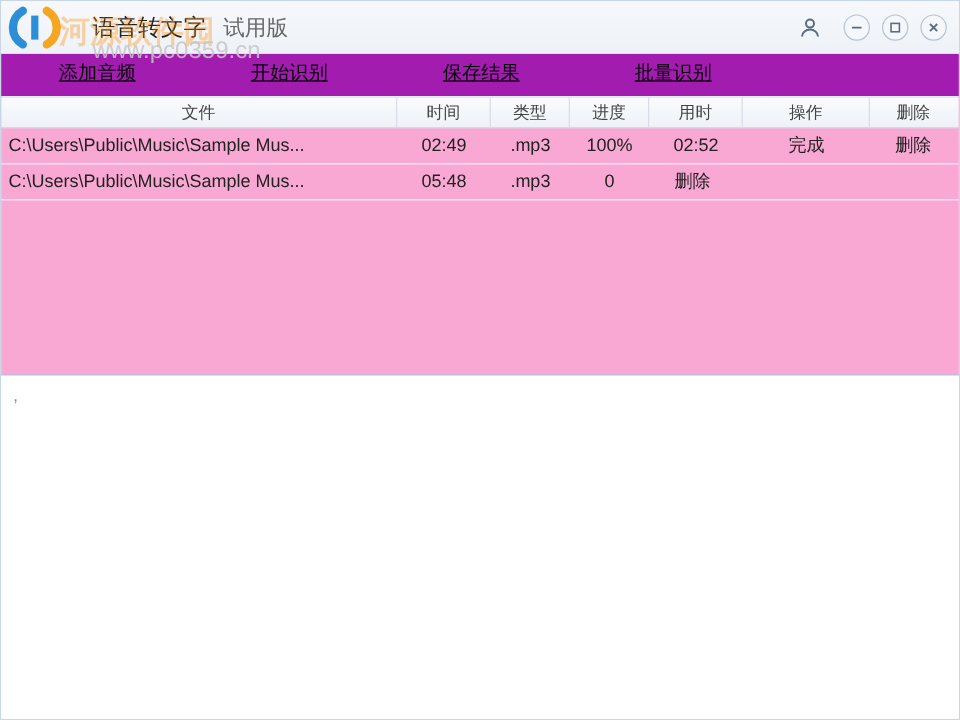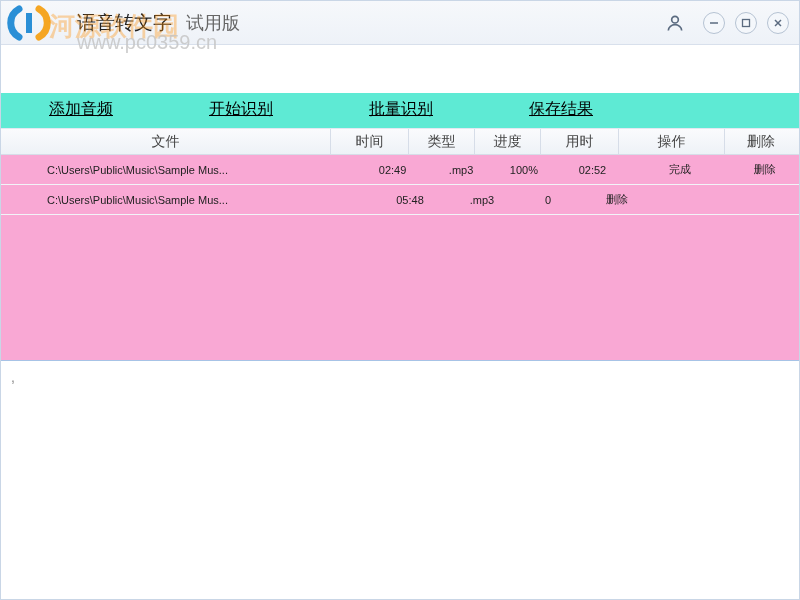--- a/index.html
+++ b/index.html
@@ -89,25 +89,24 @@
     left: 42px;
     font-size: 26px;
     font-weight: 700;
     color: rgba(255,140,0,0.35);
     pointer-events: none;
     white-space: nowrap;
   }
 
   .menubar {
     height: 36px;
-    background: #5eead4;
+    background: #a21caf;
     display: flex;
     border-bottom: 1px solid #e2e8f2;
     padding-top: 6px;
-    margin-top: 48px;
   }
   .menu-item {
     width: 160px;
     text-align: center;
     font-size: 16px;
     color: #000;
     text-decoration: underline;
     cursor: pointer;
   }
 
@@ -138,23 +137,22 @@
   .c-prog { width: 66px; }
   .c-elapsed { width: 78px; }
   .c-op { width: 106px; }
   .c-del { width: 72px; border-right: none; }
 
   .tbody { }
   .tr {
     height: 30px;
     display: flex;
     border-bottom: 1px solid #f2f4f8;
-    font-size: 11px;
+    font-size: 15px;
     color: #222;
-    padding-left: 40px;
   }
   .td {
     display: flex;
     align-items: center;
     justify-content: center;
     overflow: hidden;
     white-space: nowrap;
   }
   .td.c-file {
     justify-content: flex-start;
@@ -215,22 +213,22 @@
             <line x1="3" y1="3" x2="9" y2="9" stroke="currentColor" stroke-width="1.5"></line>
             <line x1="9" y1="3" x2="3" y2="9" stroke="currentColor" stroke-width="1.5"></line>
           </svg>
       </span>
     </div>
   </div>
 
   <div class="menubar">
     <div class="menu-item">添加音频</div>
     <div class="menu-item">开始识别</div>
+    <div class="menu-item">保存结果</div>
     <div class="menu-item">批量识别</div>
-    <div class="menu-item">保存结果</div>
   </div>
 
   <div class="table-wrap">
     <div class="thead">
       <div class="th c-file">文件</div>
       <div class="th c-time">时间</div>
       <div class="th c-type">类型</div>
       <div class="th c-prog">进度</div>
       <div class="th c-elapsed">用时</div>
       <div class="th c-op">操作</div>

